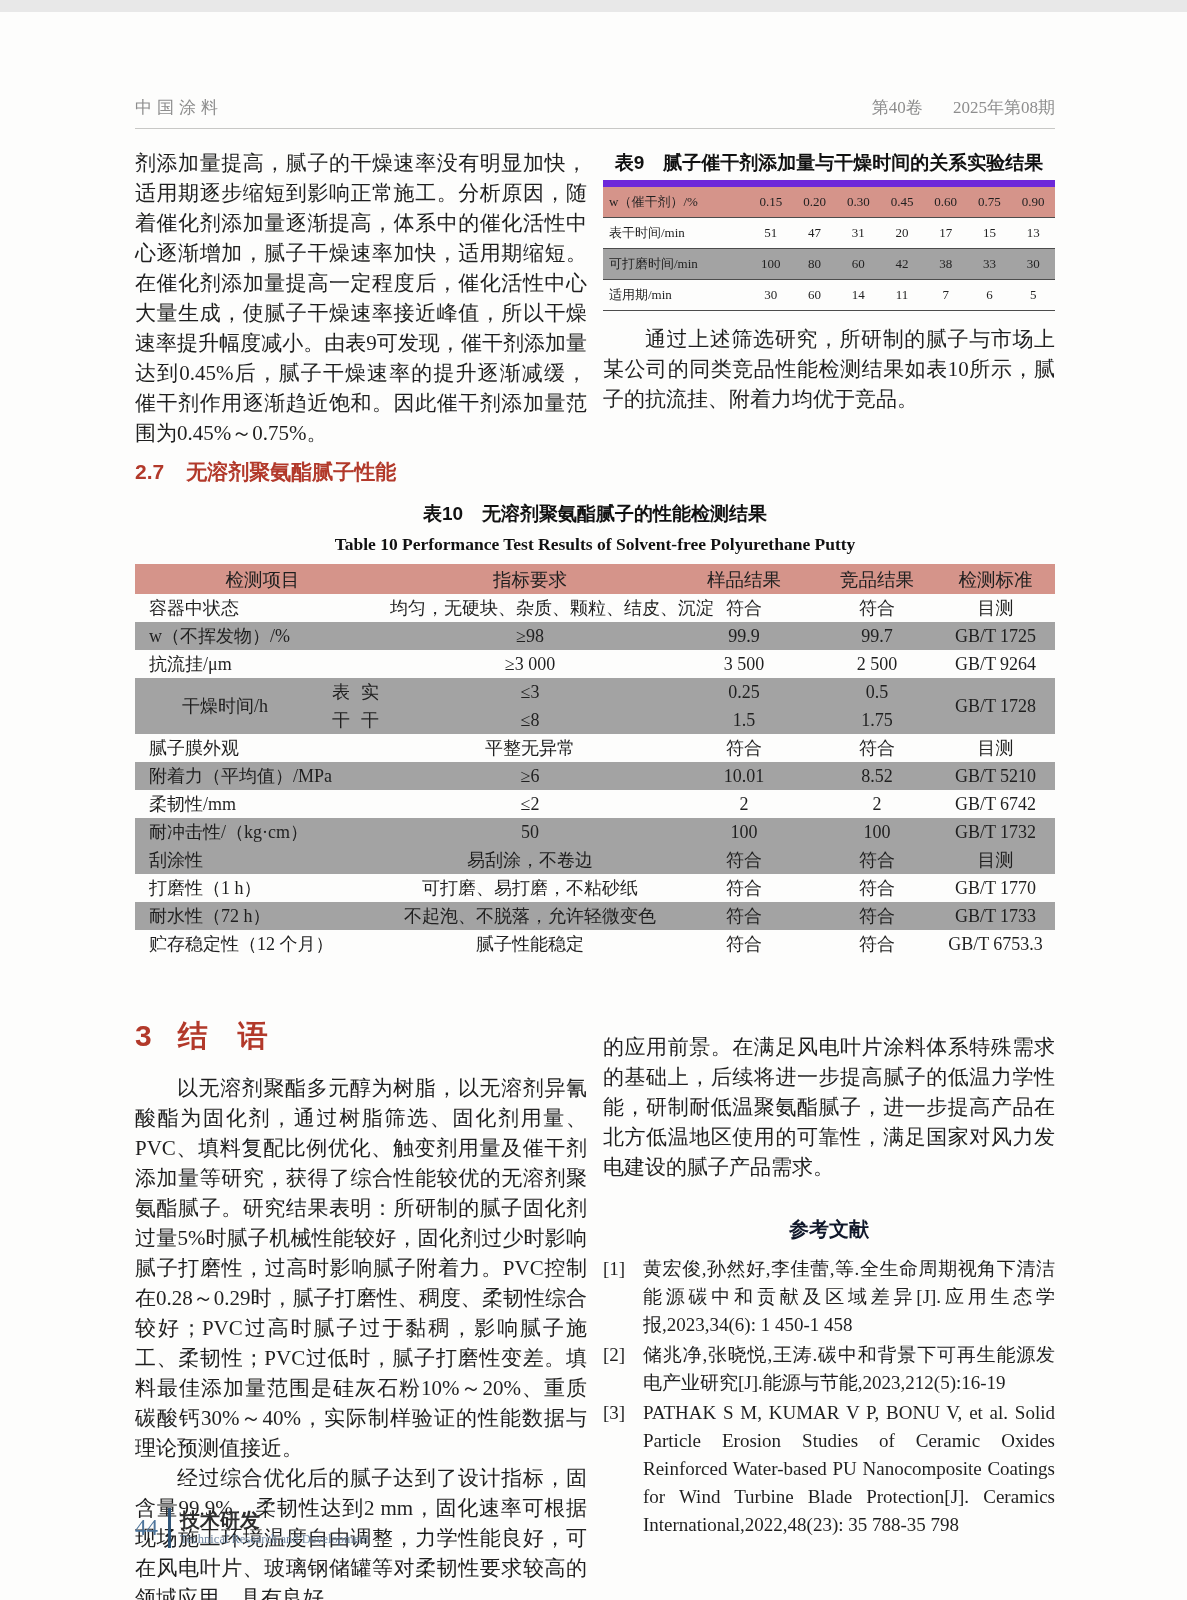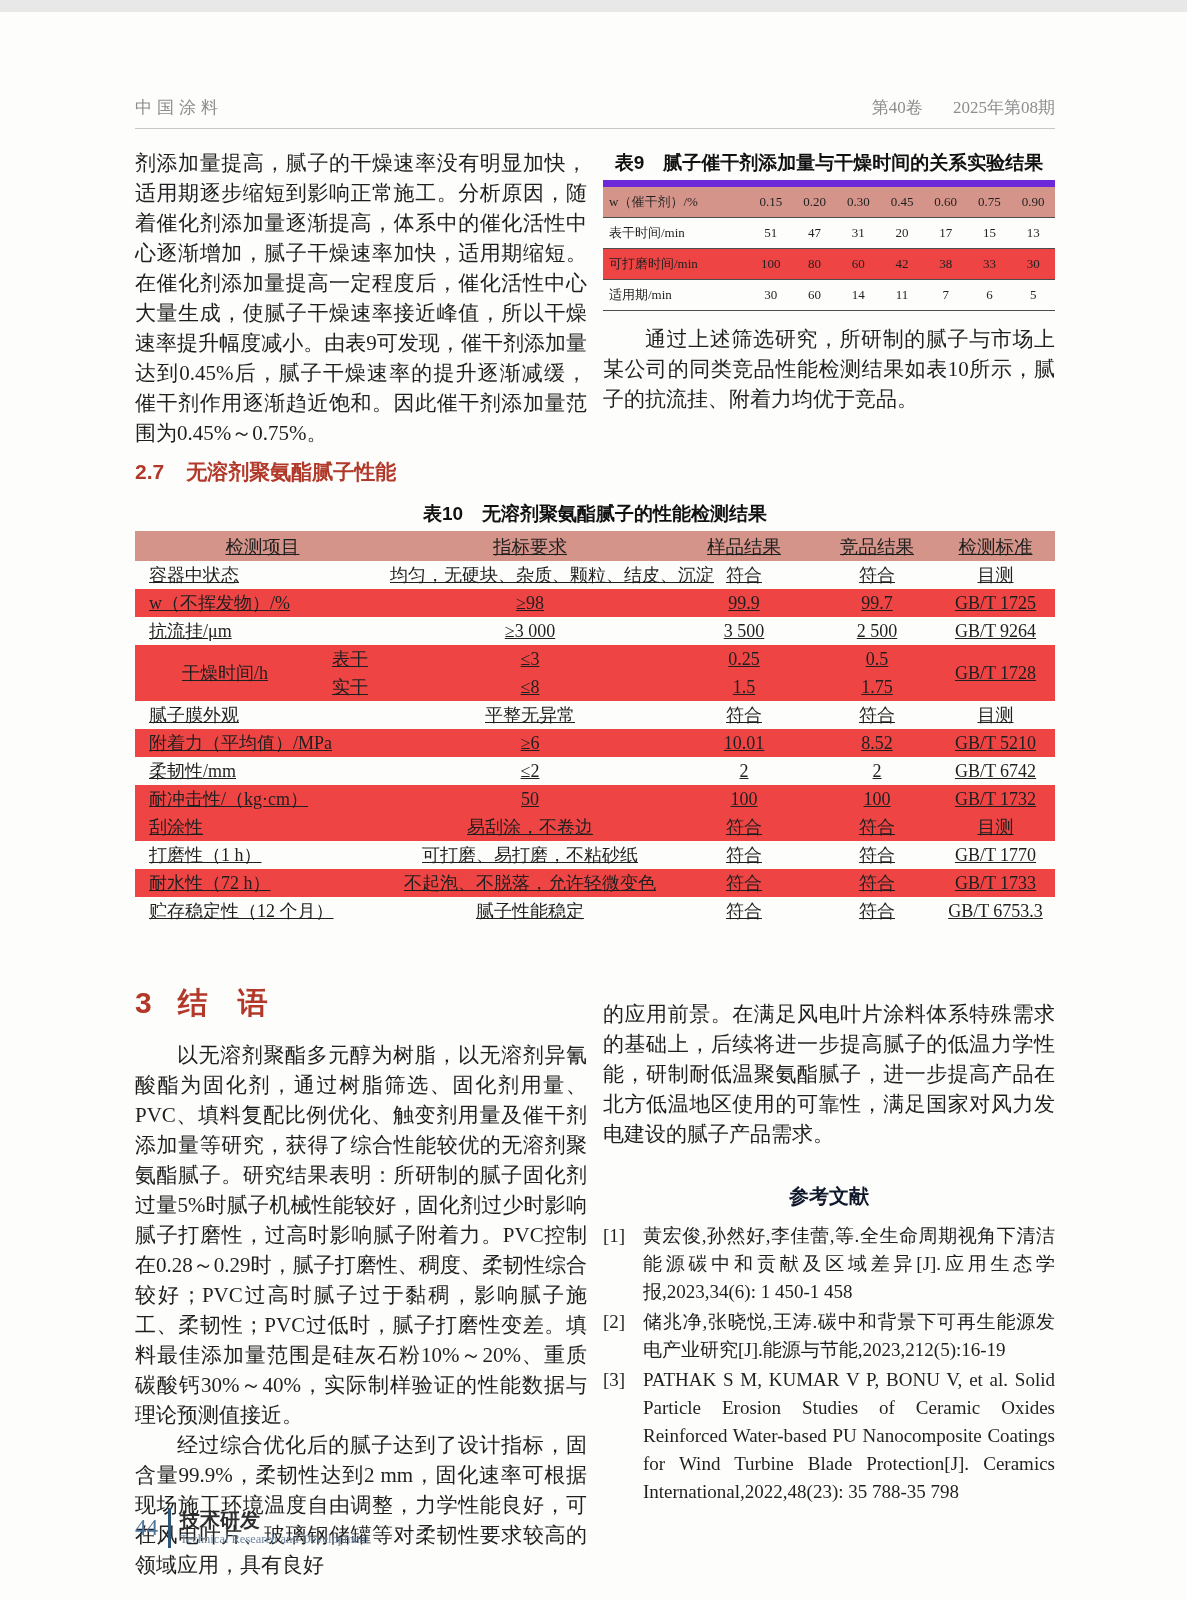--- a/index.html
+++ b/index.html
@@ -66,44 +66,43 @@
 
   
   .t9{width:100%;border-top:7px solid #6d28d9;font-size:13px;}
   .t9-row{
     display:flex;align-items:center;height:30px;
     border-bottom:1px solid #4c4c4c;
   }
   .t9-row .lab{flex:0 0 140px;padding-left:6px;}
   .t9-row .v{flex:1;text-align:center;}
   .bg-dark{background:#d5948a;}
-  .bg-lite{background:#ef4444;}
+  .bg-lite{background:#a3a3a3;}
 
   .after-t9{margin-top:13px;}
 
   
   .t10-block{margin-top:15px;}
   .t10{width:100%;font-size:18px;}
   .t10-row{
     display:grid;
     grid-template-columns:255px 280px 148px 118px 1fr;
     align-items:center;
     height:28px;
-    text-decoration:underline;
   }
   .t10-row.hdr{height:30px;font-size:18.5px;}
   .t10-row .c1{padding-left:14px;text-align:left;}
   .t10-row.hdr .c1{text-align:center;padding-left:0;}
   .t10-row .c2,.t10-row .c3,.t10-row .c4,.t10-row .c5{text-align:center;white-space:nowrap;}
   .t10-drying{height:56px;}
   .stack{display:flex;flex-direction:column;justify-content:center;height:100%;}
   .stack span{line-height:28px;}
   .drying-c1{display:flex;align-items:center;height:100%;padding-left:47px;}
   .drying-main{flex:0 0 150px;}
-  .drying-subs{display:flex;flex-direction:column;}
+  .drying-subs{display:flex;flex-direction:row;}
   .drying-subs span{line-height:28px;}
 
   
   .row2{margin-top:30px;}
   .ref-head{
     font-family:"Liberation Sans","DejaVu Sans",sans-serif;
     font-weight:bold;font-size:20px;text-align:center;
     margin:34px 0 12px 0;color:#0f172a;
   }
   .ref-item{
@@ -193,20 +192,21 @@
             <span class="v">5</span>
           </div>
         </div>
 
         <p class="body-par indent after-t9">通过上述筛选研究，所研制的腻子与市场上某公司的同类竞品性能检测结果如表10所示，腻子的抗流挂、附着力均优于竞品。</p>
       </div>
     </div>
 
     <div class="t10-block">
       <div class="tbl-title-zh">表10　无溶剂聚氨酯腻子的性能检测结果</div>
+      <div class="tbl-title-en">Table 10   Performance Test Results of Solvent-free Polyurethane Putty</div>
 
       <div class="t10">
         <div class="t10-row hdr bg-dark">
           <div class="c1">检测项目</div>
           <div class="c2">指标要求</div>
           <div class="c3">样品结果</div>
           <div class="c4">竞品结果</div>
           <div class="c5">检测标准</div>
         </div>
 

